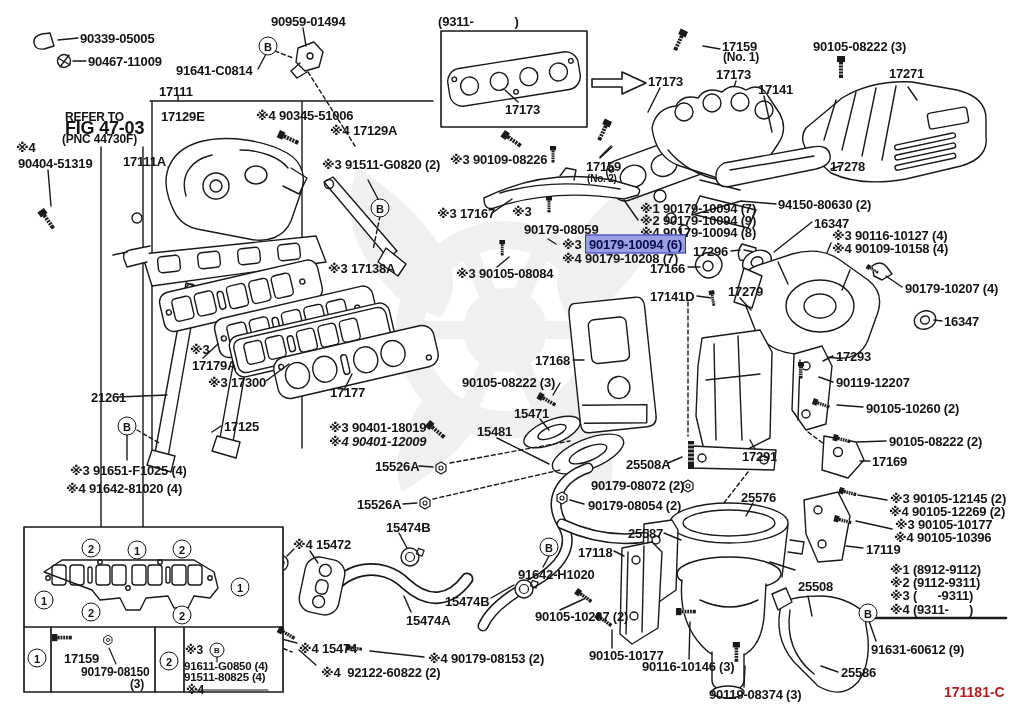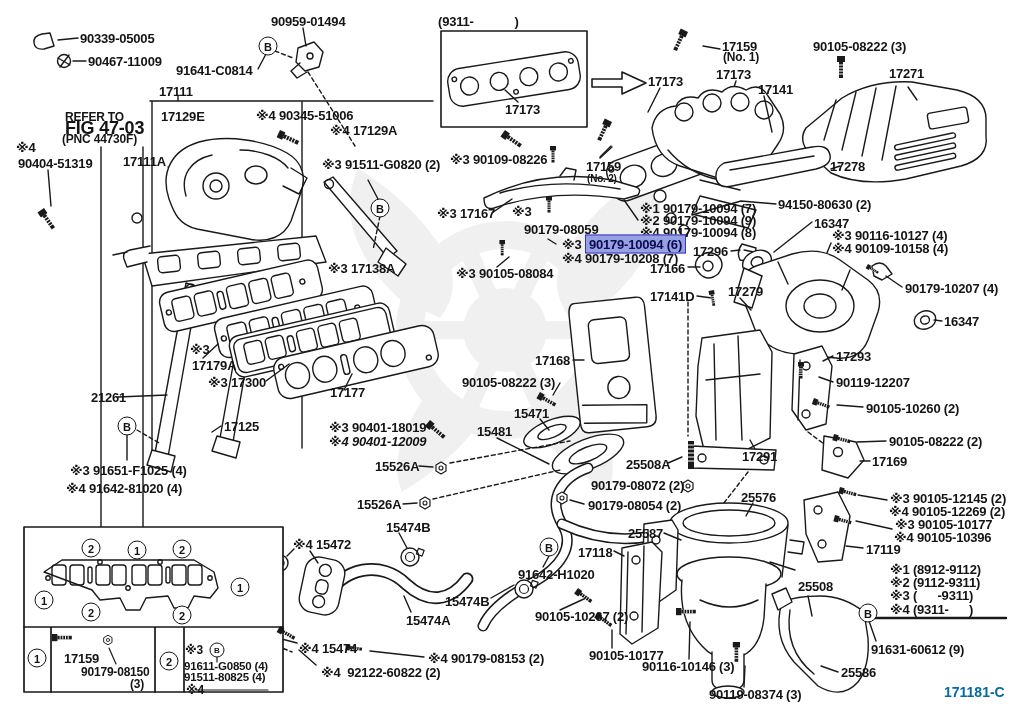--- a/index.html
+++ b/index.html
@@ -5,21 +5,21 @@
   html,body{margin:0;padding:0;background:#fff;}
   #canvas{position:relative;width:1024px;height:707px;background:#fff;overflow:hidden;
           font-family:"Liberation Sans","DejaVu Sans",sans-serif;}
   #art{position:absolute;left:0;top:0;}
   .lbl{position:absolute;font-weight:700;font-size:13px;line-height:1;color:#141414;
        white-space:pre;letter-spacing:-0.2px;transform:translateY(-50%);z-index:3;}
   .lbl .hl{background:#96a0e2;border:1.5px solid #3636bd;color:#0a0a50;padding:1px 3px;}
   .callout{position:absolute;border:1.7px solid #141414;border-radius:50%;background:#fff;
        color:#141414;font-weight:700;display:flex;align-items:center;justify-content:center;
        transform:translate(-50%,-50%);z-index:3;}
-  .code{position:absolute;font-weight:700;font-size:14px;color:#0369a1;z-index:3;
+  .code{position:absolute;font-weight:700;font-size:14px;color:#b91c1c;z-index:3;
        transform:translateY(-50%);letter-spacing:0;}
 </style>
 </head>
 <body>
 
 <div id="canvas">
 
 <svg id="art" width="1024" height="707" viewBox="0 0 1024 707">
 
   <defs>

